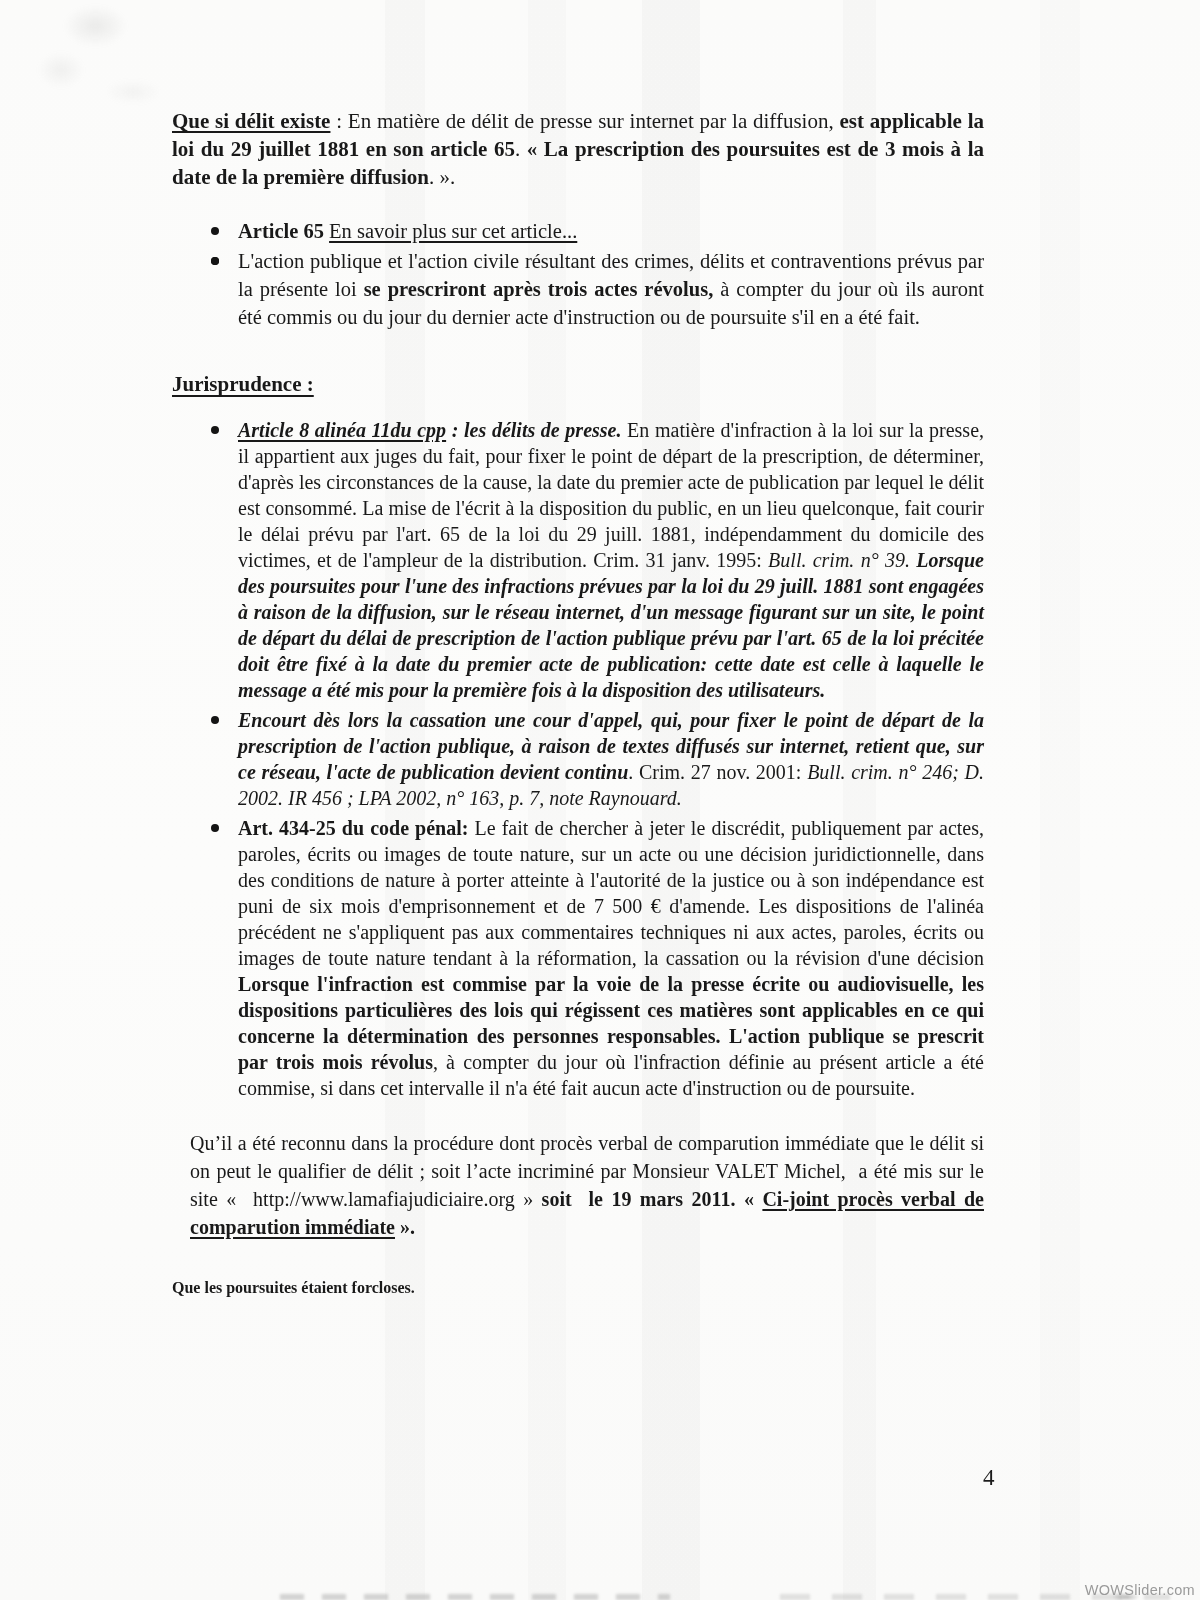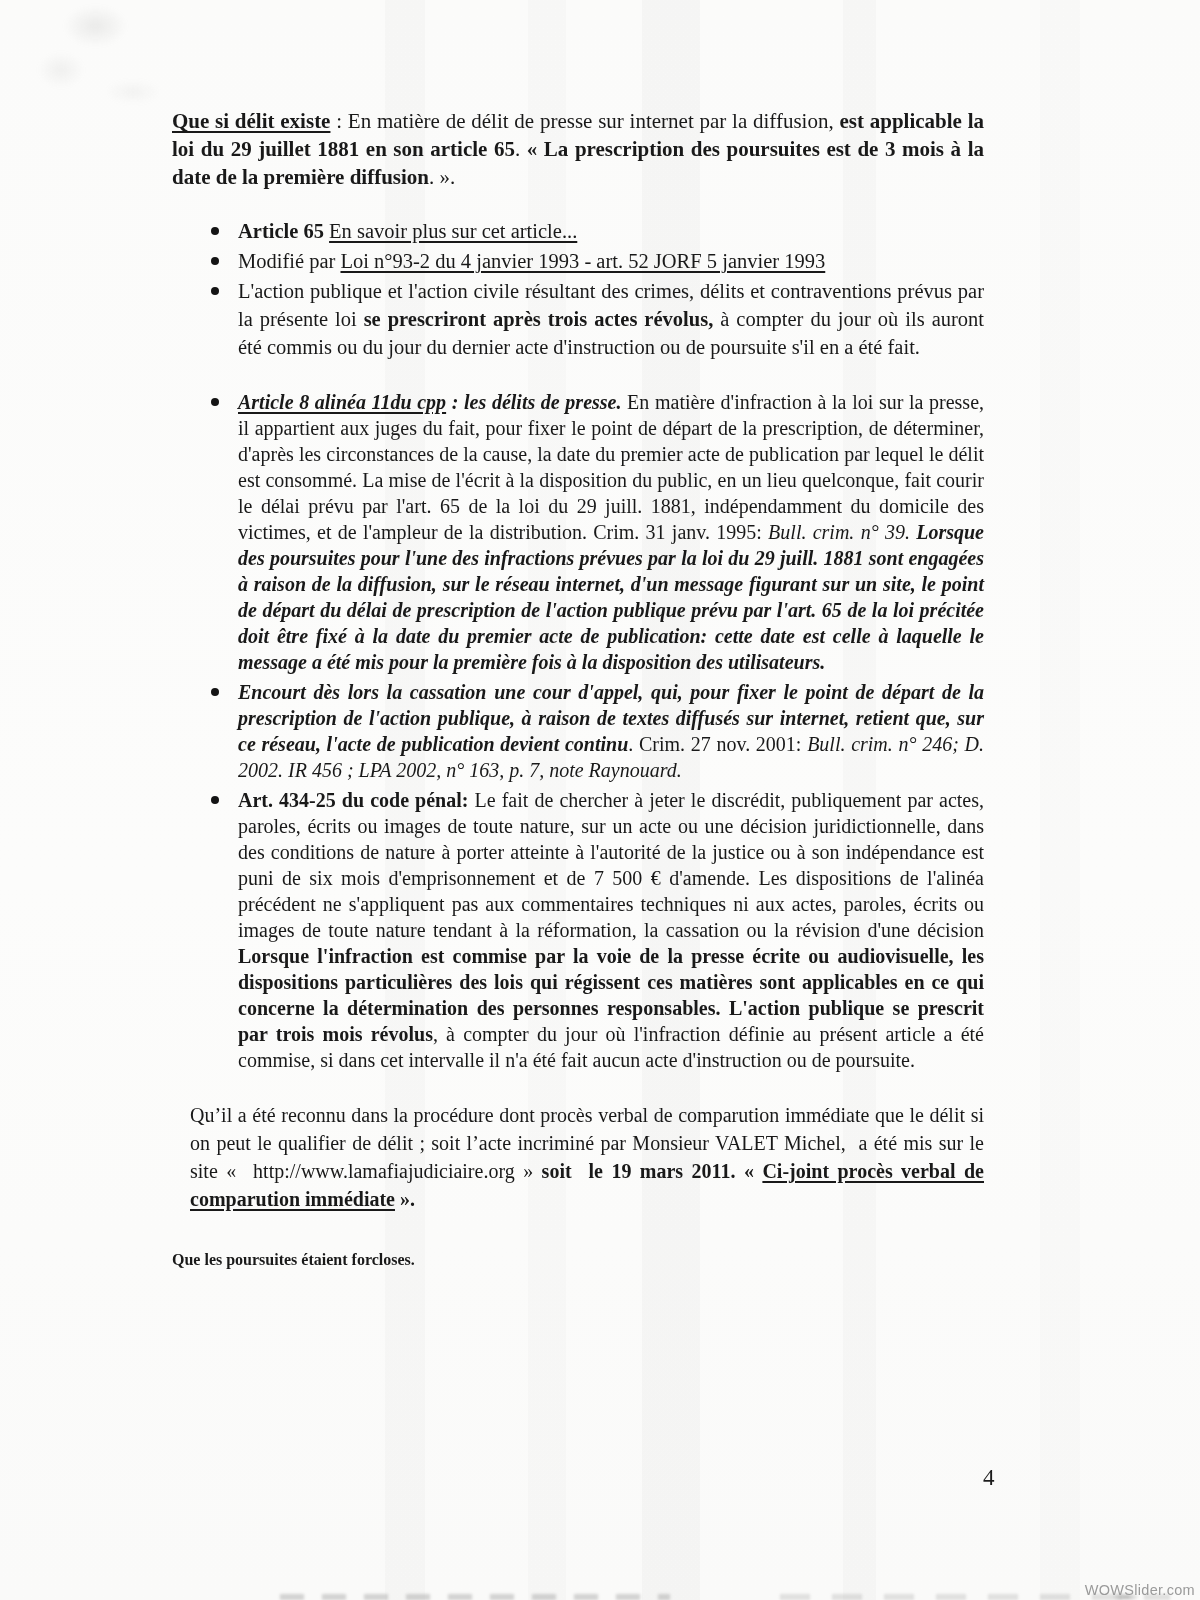--- a/index.html
+++ b/index.html
@@ -30,21 +30,21 @@
     background:
       radial-gradient(ellipse 46px 30px at 45% 20%, rgba(150,150,150,.16), transparent 70%),
       radial-gradient(ellipse 34px 26px at 22% 60%, rgba(160,160,160,.12), transparent 70%),
       radial-gradient(ellipse 40px 18px at 70% 80%, rgba(170,170,170,.10), transparent 70%);
     filter:blur(2px);
   }
   .content{position:absolute;left:172px;top:107px;width:812px;}
   .para{margin:0;text-align:justify;}
   .lead{font-size:21px;line-height:28px;margin-bottom:26px;}
   .blist{list-style:none;margin:0;padding:0;}
-  .list1{margin-bottom:28px;}
+  .list1{margin-bottom:40px;}
   .li{position:relative;padding-left:66px;text-align:justify;}
   .list1 .li{font-size:20.5px;line-height:28px;margin-bottom:2px;}
   .dot{position:absolute;left:39px;top:10px;width:8px;height:8px;border-radius:50%;background:#141414;}
   .list2 .dot{top:9px;}
   .jurheading{
     font-size:21px;line-height:26px;font-weight:bold;margin:0 0 20px 0;
     text-decoration:underline;text-decoration-thickness:2px;text-underline-offset:4px;
   }
   .list2 .li{font-size:20px;line-height:26px;margin-bottom:4px;}
   .concl{font-size:20px;line-height:28px;margin-top:28px;margin-left:18px;}
@@ -81,28 +81,28 @@
 
     <p class="para lead"><span class="b u">Que si délit existe</span><span> : En matière de délit de presse sur internet par la diffusion, </span><span class="b">est applicable la loi du 29 juillet 1881 en son article 65</span><span>. </span><span class="b">« La prescription des poursuites est de 3 mois à la date de la première diffusion</span><span>. ».</span></p>
 
     <ul class="blist list1">
       <li class="li">
         <span class="dot"></span>
         <span class="litext"><span class="b">Article 65 </span><span class="u">En savoir plus sur cet article...</span></span>
       </li>
       <li class="li">
         <span class="dot"></span>
-        <span class="litext"><span>Modifié par </span><span class="u">Loi n°93-2 du 4 janvier 1993 - art. 52 JORF 5 janvier 1993</span></span>
       </li>
       <li class="li">
         <span class="dot"></span>
         <span class="litext"><span>L'action publique et l'action civile résultant des crimes, délits et contraventions prévus par la présente loi </span><span class="b">se prescriront après trois actes révolus,</span><span> à compter du jour où ils auront été commis ou du jour du dernier acte d'instruction ou de poursuite s'il en a été fait.</span></span>
       </li>
     </ul>
 
+    <h3 class="jurheading">Jurisprudence :</h3>
 
     <ul class="blist list2">
       <li class="li">
         <span class="dot"></span>
         <span class="litext"><span class="b i u">Article 8 alinéa 11du cpp</span><span class="b i"> :  </span><span class="b i">les délits de presse.</span><span> En matière d'infraction à la loi sur la presse, il appartient aux juges du fait, pour fixer le point de départ de la prescription, de déterminer, d'après les circonstances de la cause, la date du premier acte de publication par lequel le délit est consommé. La mise de l'écrit à la disposition du public, en un lieu quelconque, fait courir le délai prévu par l'art. 65 de la loi du 29 juill. 1881, indépendamment du domicile des victimes, et de l'ampleur de la distribution. Crim. 31 janv. 1995: </span><span class="i">Bull. crim. n° 39. </span><span class="b i">Lorsque des poursuites pour l'une des infractions prévues par la loi du 29 juill. 1881 sont engagées à raison de la diffusion, sur le réseau internet, d'un message figurant sur un site, le point de départ du délai de prescription de l'action publique prévu par l'art. 65 de la loi précitée doit être fixé à la date du premier acte de publication: cette date est celle à laquelle le message a été mis pour la première fois à la disposition des utilisateurs.</span></span>
       </li>
       <li class="li">
         <span class="dot"></span>
         <span class="litext"><span class="b i">Encourt dès lors la cassation une cour d'appel, qui, pour fixer le point de départ de la prescription de l'action publique, à raison de textes diffusés sur internet, retient que, sur ce réseau, l'acte de publication devient continu</span><span>. Crim. 27 nov. 2001: </span><span class="i">Bull. crim. n° 246; D. 2002. IR 456 ; LPA 2002, n° 163, p. 7, note Raynouard.</span></span>
       </li>

